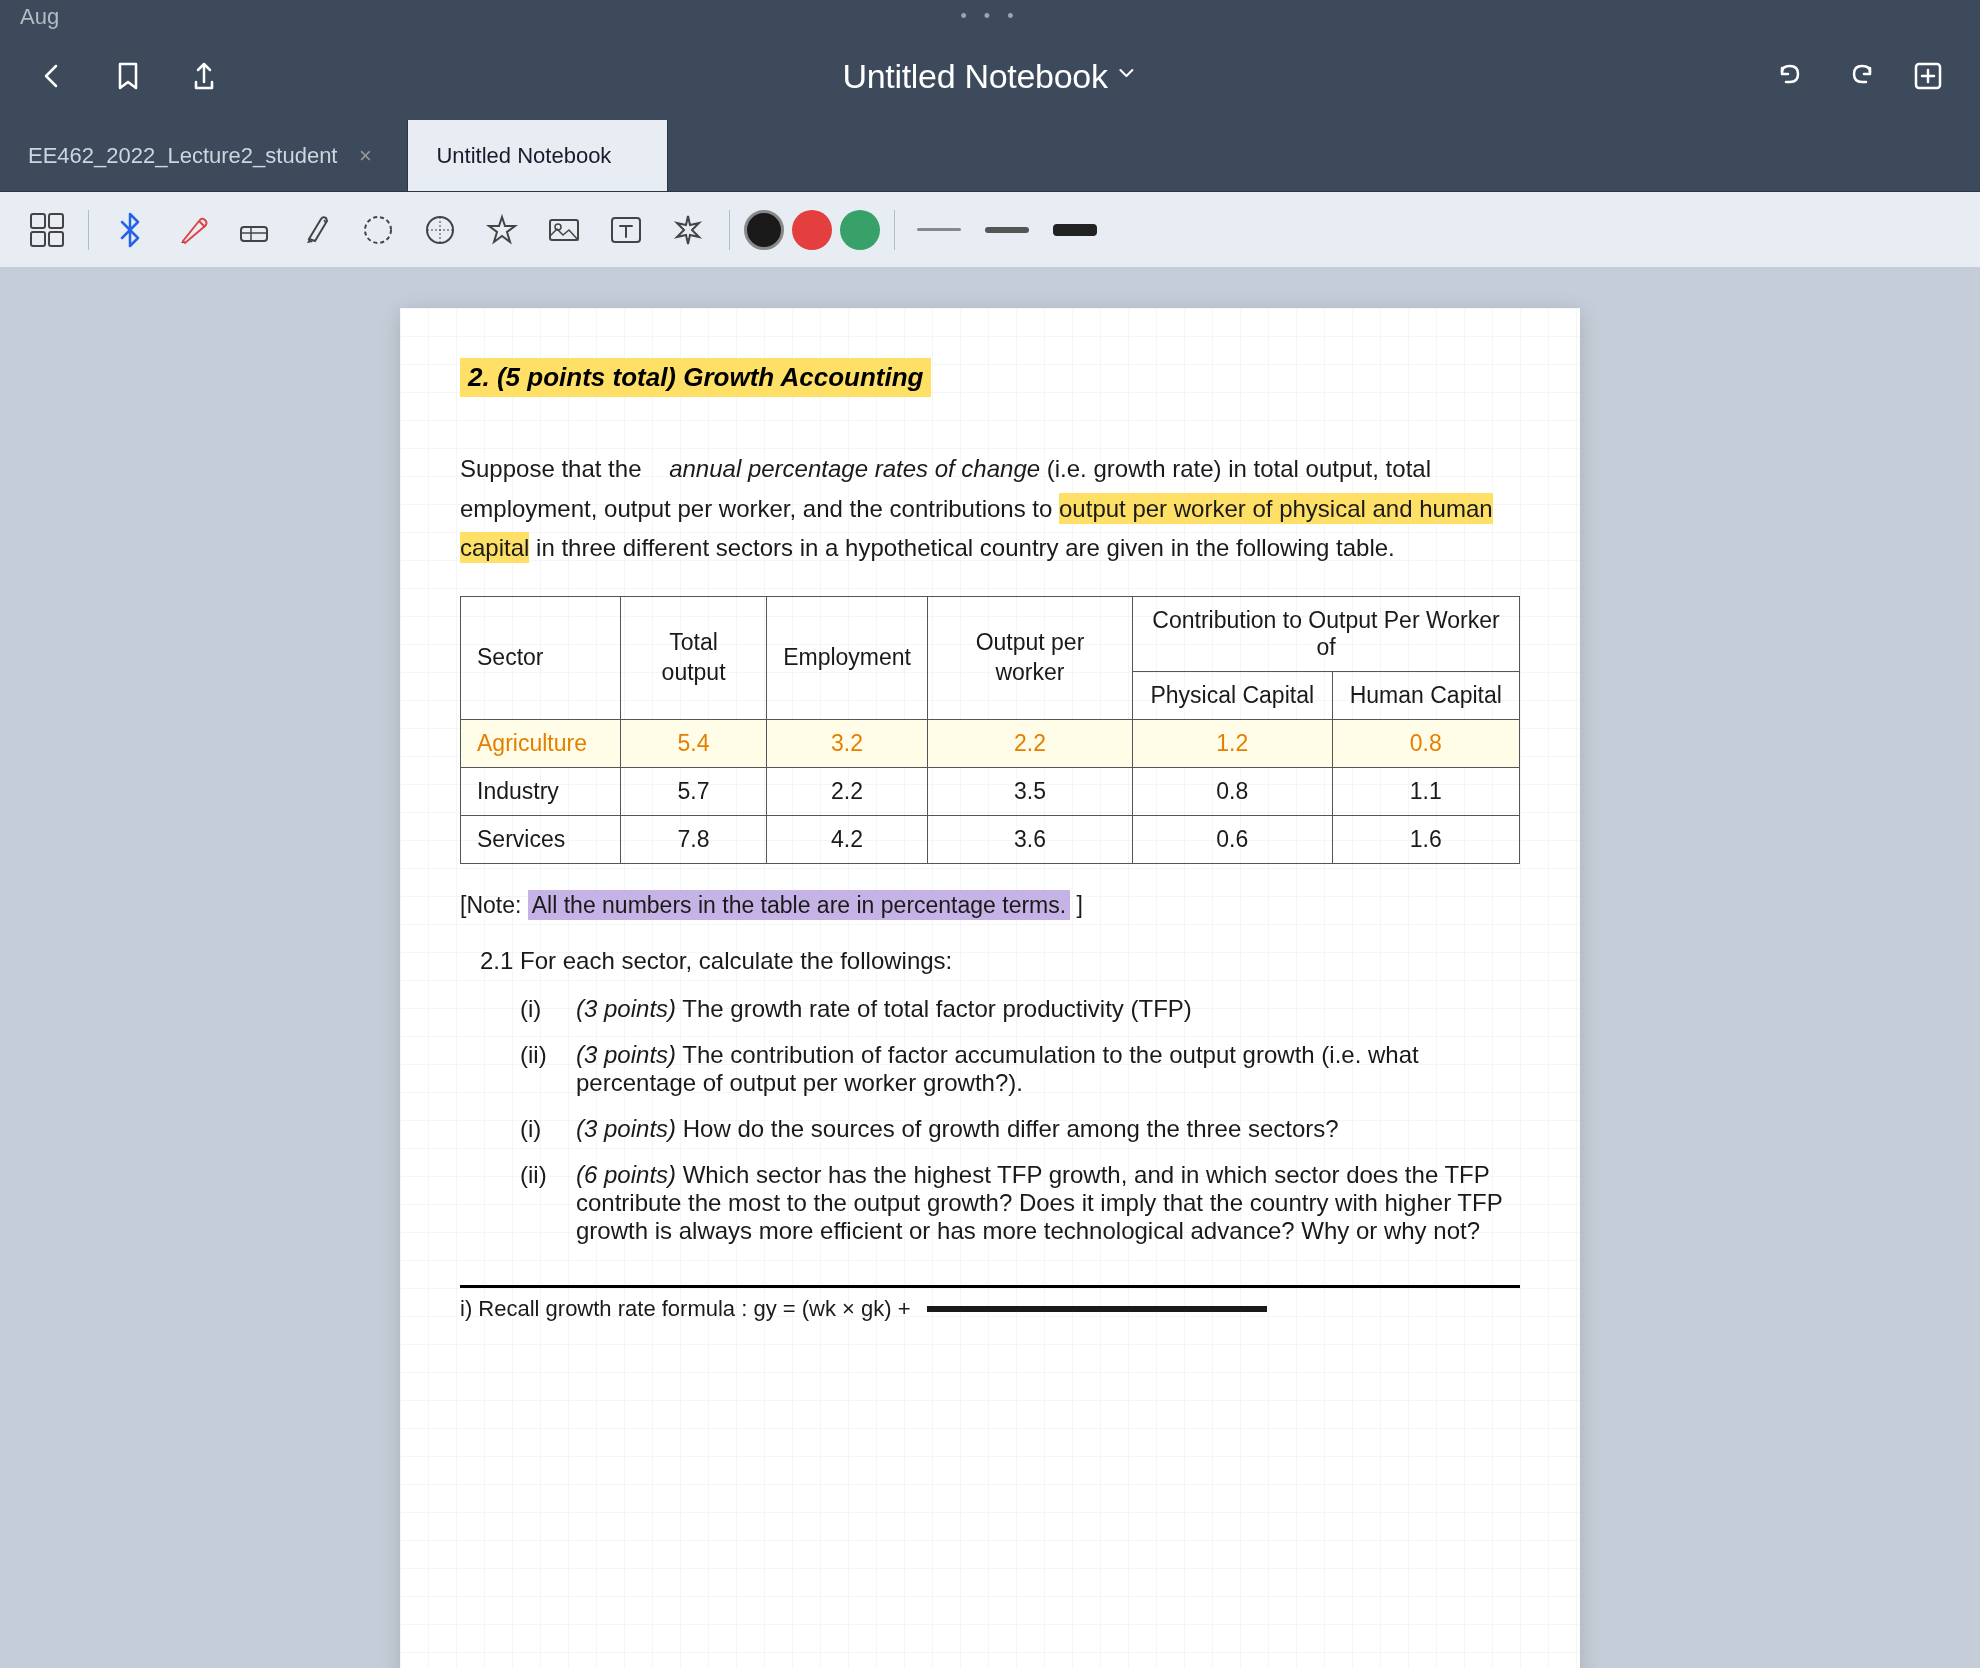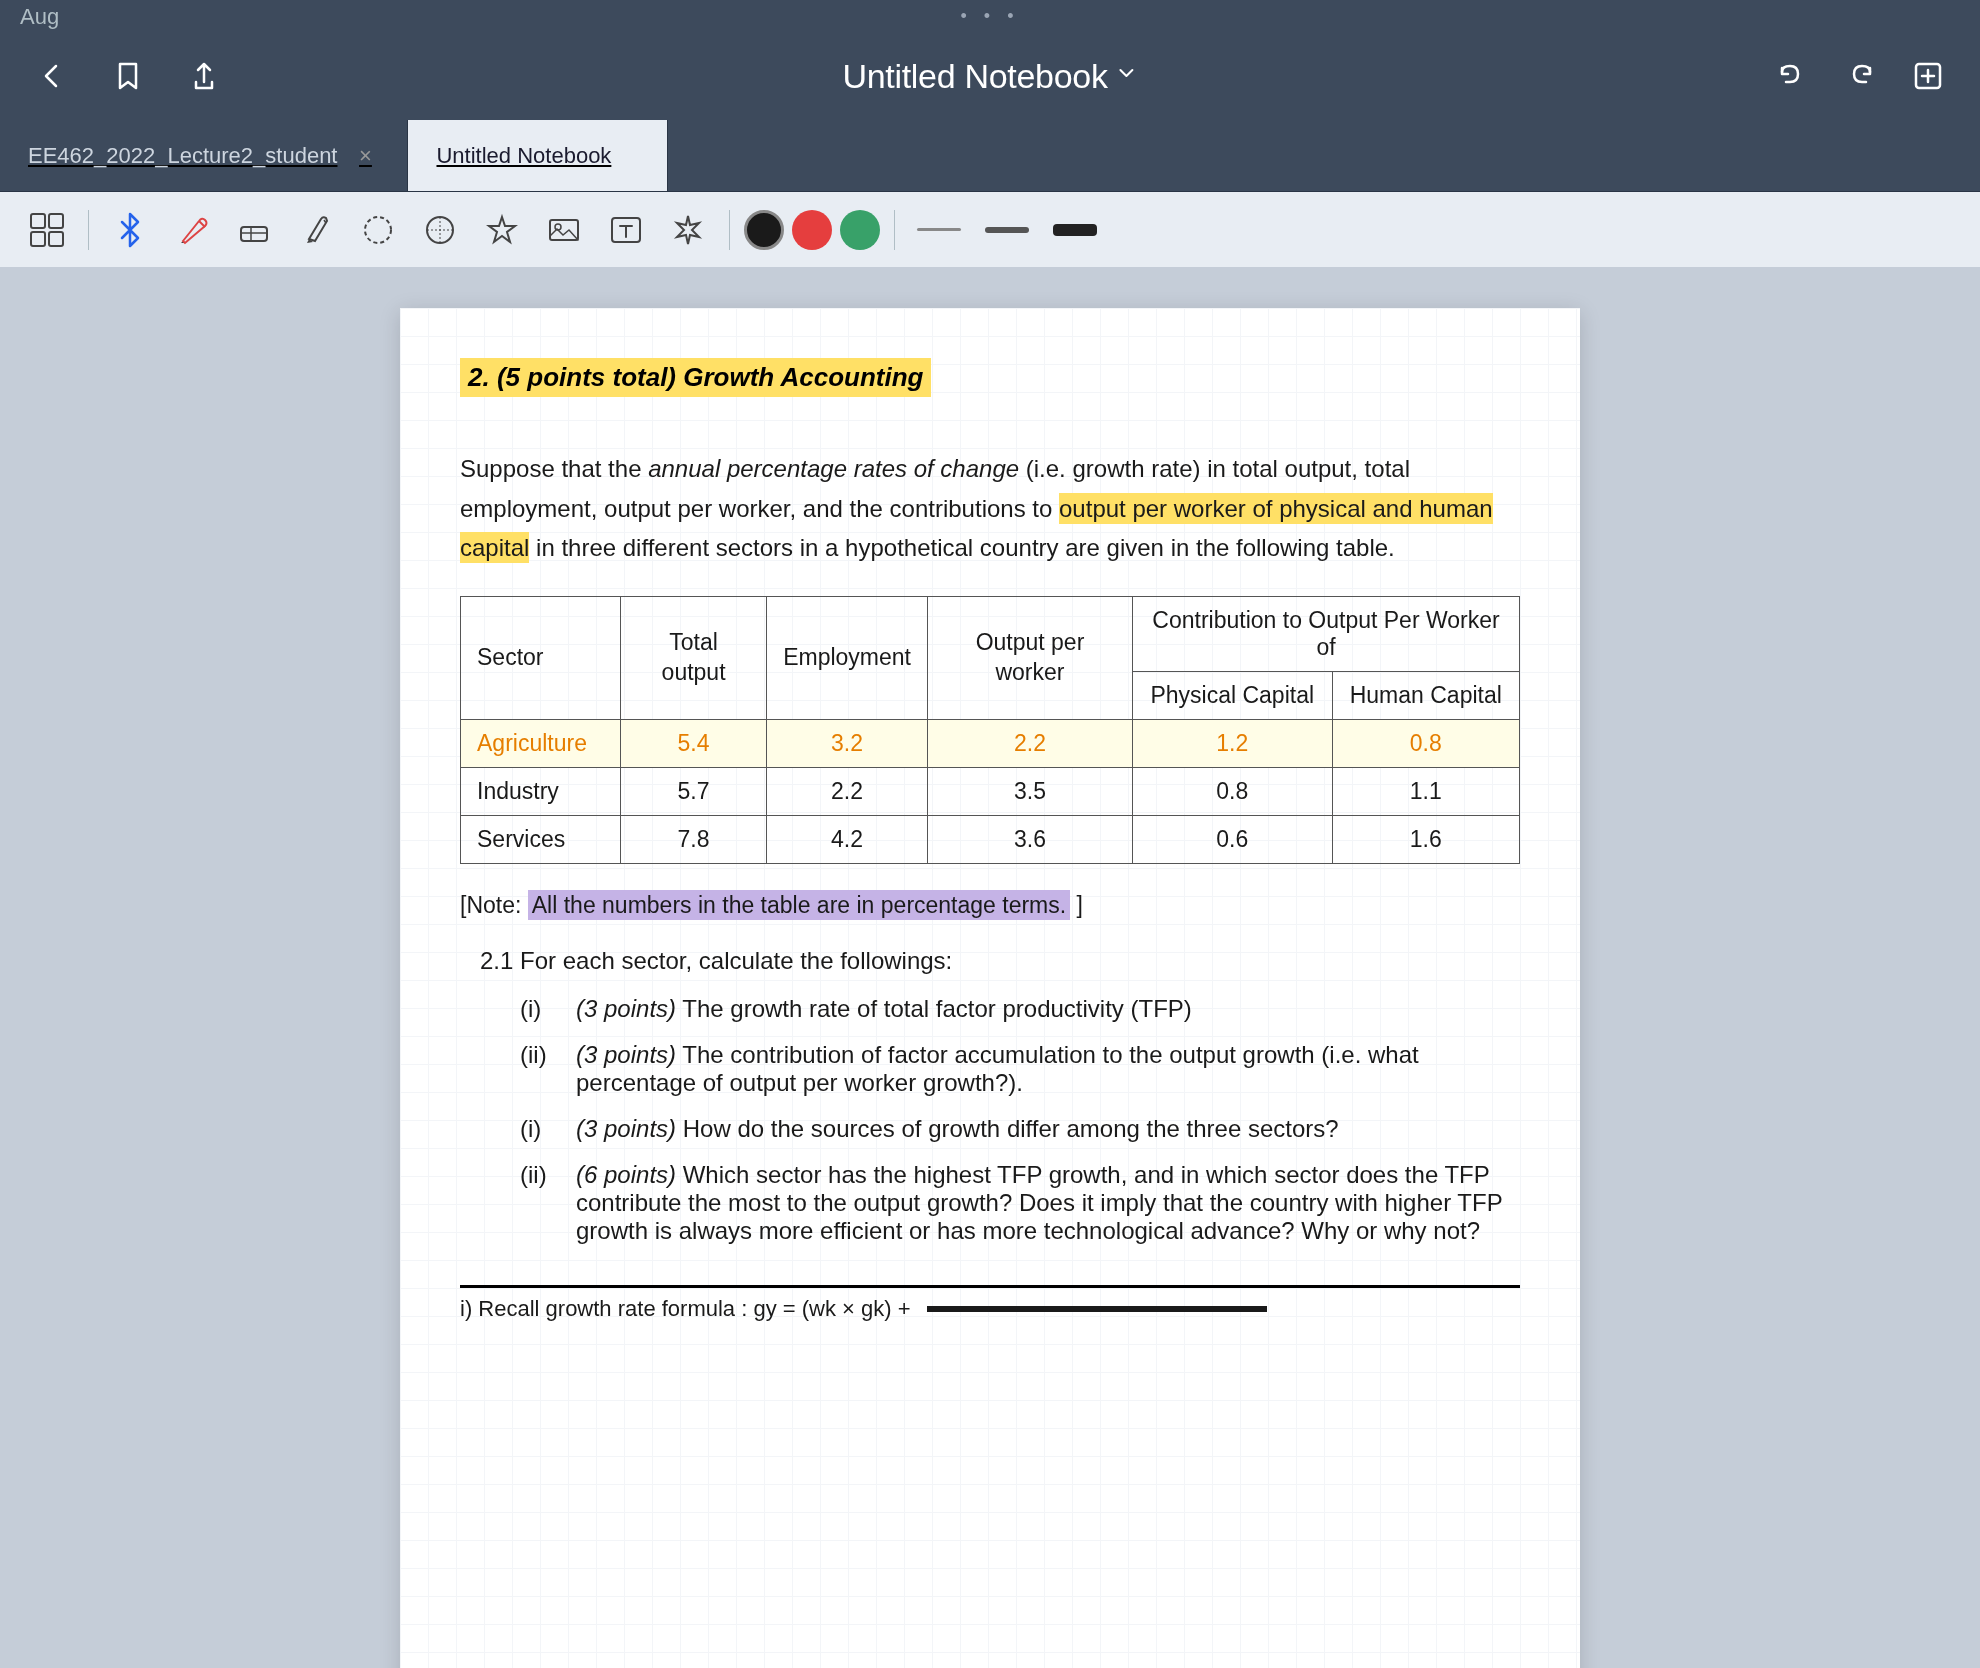--- a/index.html
+++ b/index.html
@@ -69,21 +69,20 @@
       height: 44px;
     }
 
     
     .tab-bar {
       background: #3d4a5c;
       height: 72px;
       display: flex;
       align-items: stretch;
       border-bottom: 1px solid #2a3545;
-      text-decoration: underline;
     }
 
     .tab {
       display: flex;
       align-items: center;
       padding: 0 28px;
       gap: 14px;
       font-size: 24px;
       color: #cdd5df;
       border-right: 1px solid #2a3545;
@@ -497,21 +496,21 @@
       <div style="margin-bottom:28px;">
         <span class="question-header">
           <span>2.</span>
           <span style="font-style:italic;">(5 points total)</span>
           <span>Growth Accounting</span>
         </span>
       </div>
 
       <p class="body-text">
         <span>Suppose that the </span>
-        <span style="font-style:italic;">annual percentage rates of change</span>
+        <span style="font-style:italic;margin-left:21px;">annual percentage rates of change</span>
         <span> (i.e. growth rate) in total output, total employment, output per worker, and the contributions to </span>
         <span class="highlight-orange">output per worker of physical and human capital</span>
         <span> in three different sectors in a hypothetical country are given in the following table.</span>
       </p>
 
       <table class="data-table">
         <thead>
           <tr>
             <th class="col-sector header-main" rowspan="2">Sector</th>
             <th rowspan="2">

